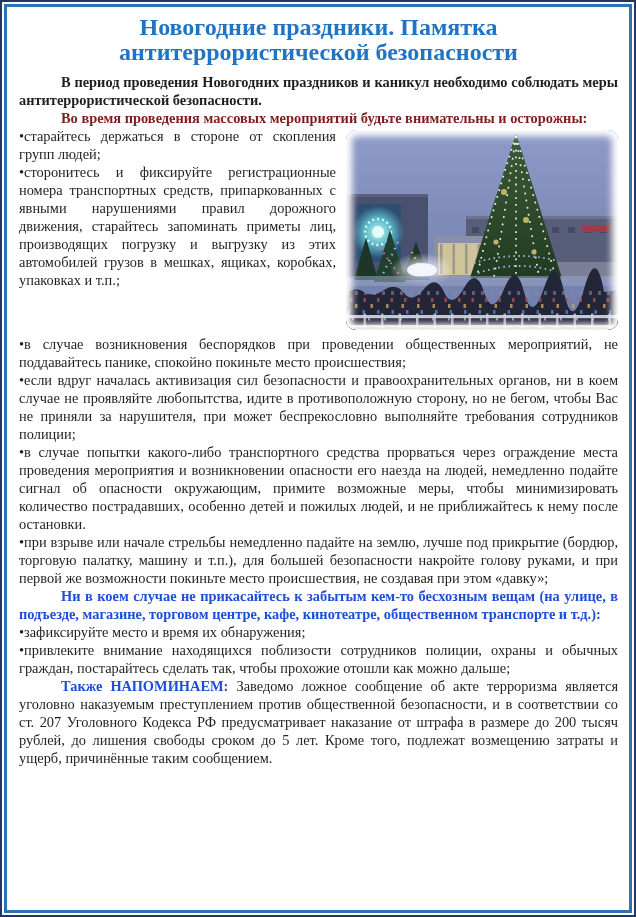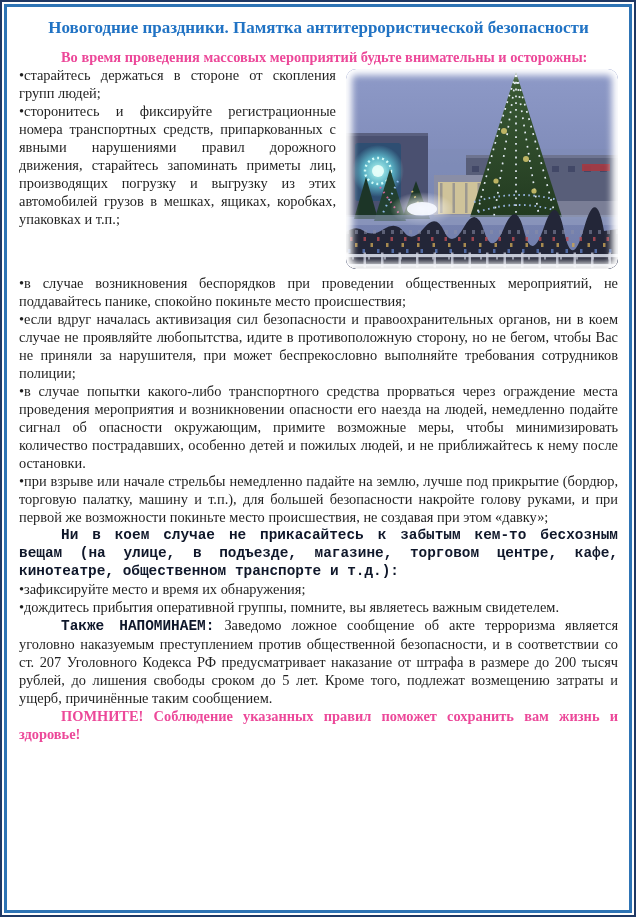--- a/index.html
+++ b/index.html
@@ -16,30 +16,30 @@
     padding: 2px;
     overflow: hidden;
   }
   .inner {
     width: 100%; height: 100%;
     border: 3px solid #2E74B5;
     padding: 6px 11px 4px 12px;
     overflow: hidden;
   }
   h1.doc-title {
-    font-size: 17px; line-height: 25px;
+    font-size: 24px; line-height: 25px;
     font-weight: bold; text-align: center;
     color: #2173C4;
     margin: 2px 0 8px;
   }
   p { font-size: 14.4px; line-height: 18px; text-align: justify; }
   .indent { text-indent: 42px; }
   .bold { font-weight: bold; }
-  .blue { color: #ec4899; }
-  .red  { color: #0f172a; font-family: Liberation Mono, monospace; }
+  .blue { color: #7f1d1d; }
+  .red  { color: #1d4ed8; }
   .bullet::before { content: "\2022 "; }
   .photo-frame {
     float: right;
     width: 272px; height: 200px;
     margin: 3px 0 5px 10px;
     position: relative;
     border-radius: 10px;
     overflow: hidden;
   }
   .photo-frame svg { display: block; width: 100%; height: 100%; }
@@ -52,20 +52,21 @@
   .clear-rest { clear: both; }
 </style>
 </head>
 <body>
 
 <div class="page">
   <div class="inner">
 
     <h1 class="doc-title">Новогодние праздники. Памятка антитеррористической безопасности</h1>
 
+    <p class="bold indent">В период проведения Новогодних праздников и каникул необходимо соблюдать меры антитеррористической безопасности.</p>
 
     <p class="bold blue indent">Во время проведения массовых мероприятий будьте внимательны и осторожны:</p>
 
     <div class="media-flow">
       <div class="photo-frame">
         <svg viewBox="0 0 272 200" xmlns="http://www.w3.org/2000/svg">
           <defs>
             <linearGradient id="sky" x1="0" y1="0" x2="0" y2="1">
               <stop offset="0" stop-color="#8E9AC8"></stop>
               <stop offset="1" stop-color="#6F7BA8"></stop>
@@ -166,22 +167,21 @@
 
     <div class="clear-rest">
       <p class="bullet">в случае возникновения беспорядков при проведении общественных мероприятий, не поддавайтесь панике, спокойно покиньте место происшествия;</p>
       <p class="bullet">если вдруг началась активизация сил безопасности и правоохранительных органов, ни в коем случае не проявляйте любопытства, идите в противоположную сторону, но не бегом, чтобы Вас не приняли за нарушителя, при может беспрекословно выполняйте требования сотрудников полиции;</p>
       <p class="bullet">в случае попытки какого-либо транспортного средства прорваться через ограждение места проведения мероприятия и возникновении опасности его наезда на людей, немедленно подайте сигнал об опасности окружающим, примите возможные меры, чтобы минимизировать количество пострадавших, особенно детей и пожилых людей, и не приближайтесь к нему после остановки.</p>
       <p class="bullet">при взрыве или начале стрельбы немедленно падайте на землю, лучше под прикрытие (бордюр, торговую палатку, машину и т.п.), для большей безопасности накройте голову руками, и при первой же возможности покиньте место происшествия, не создавая при этом «давку»;</p>
 
       <p class="bold red indent">Ни в коем случае не прикасайтесь к забытым кем-то бесхозным вещам (на улице, в подъезде, магазине, торговом центре, кафе, кинотеатре, общественном транспорте и т.д.):</p>
 
       <p class="bullet">зафиксируйте место и время их обнаружения;</p>
-      <p class="bullet">дождитесь прибытия оперативной группы, помните, вы являетесь важным свидетелем.</p>
+      <p class="bullet">привлеките внимание находящихся поблизости сотрудников полиции, охраны и обычных граждан, постарайтесь сделать так, чтобы прохожие отошли как можно дальше;</p>
 
       <p class="indent"><b class="red">Также НАПОМИНАЕМ:</b><span> Заведомо ложное сообщение об акте терроризма является уголовно наказуемым преступлением против общественной безопасности, и в соответствии со ст. 207 Уголовного Кодекса РФ предусматривает наказание от штрафа в размере до 200 тысяч рублей, до лишения свободы сроком до 5 лет. Кроме того, подлежат возмещению затраты и ущерб, причинённые таким сообщением.</span></p>
 
 
-      <p class="bold blue indent">ПОМНИТЕ! Соблюдение указанных правил поможет сохранить вам жизнь и здоровье!</p>
     </div>
 
   </div>
 </div>
 
 </body></html>

